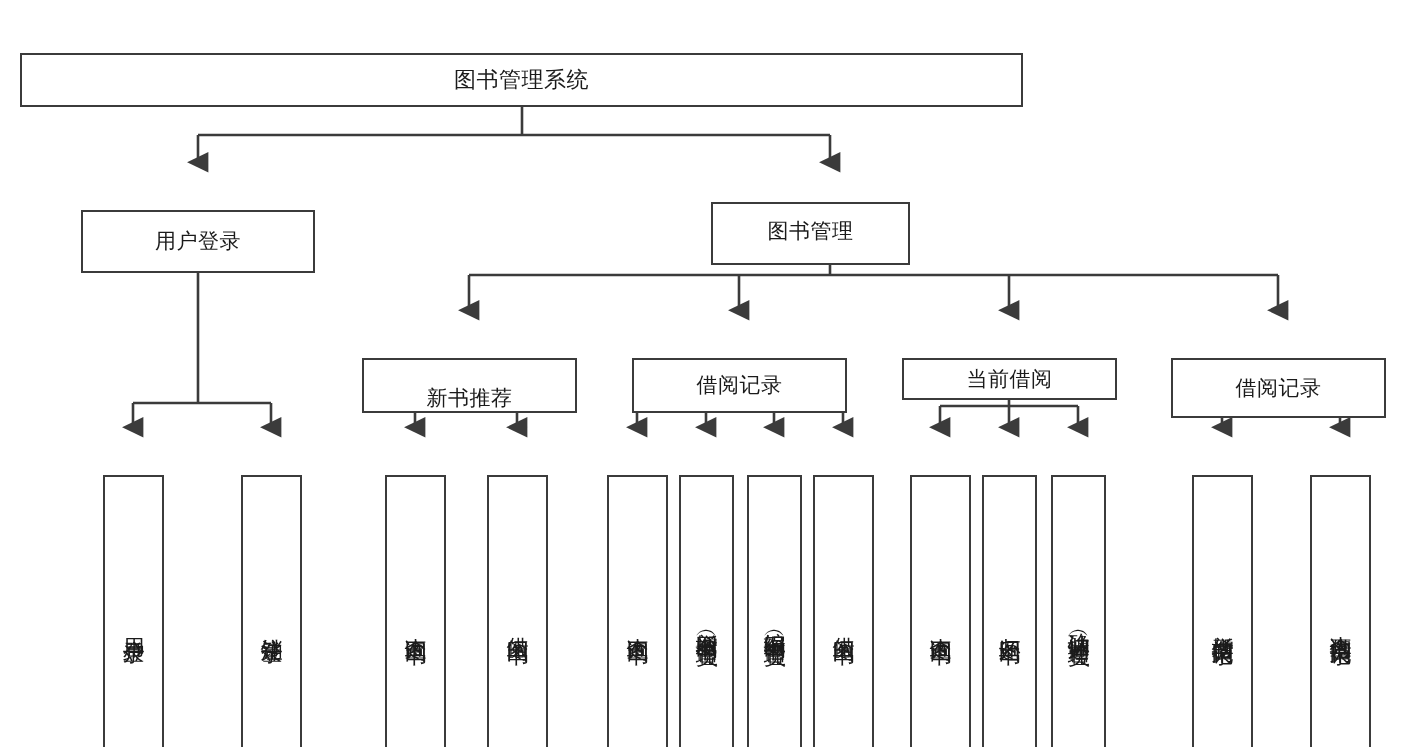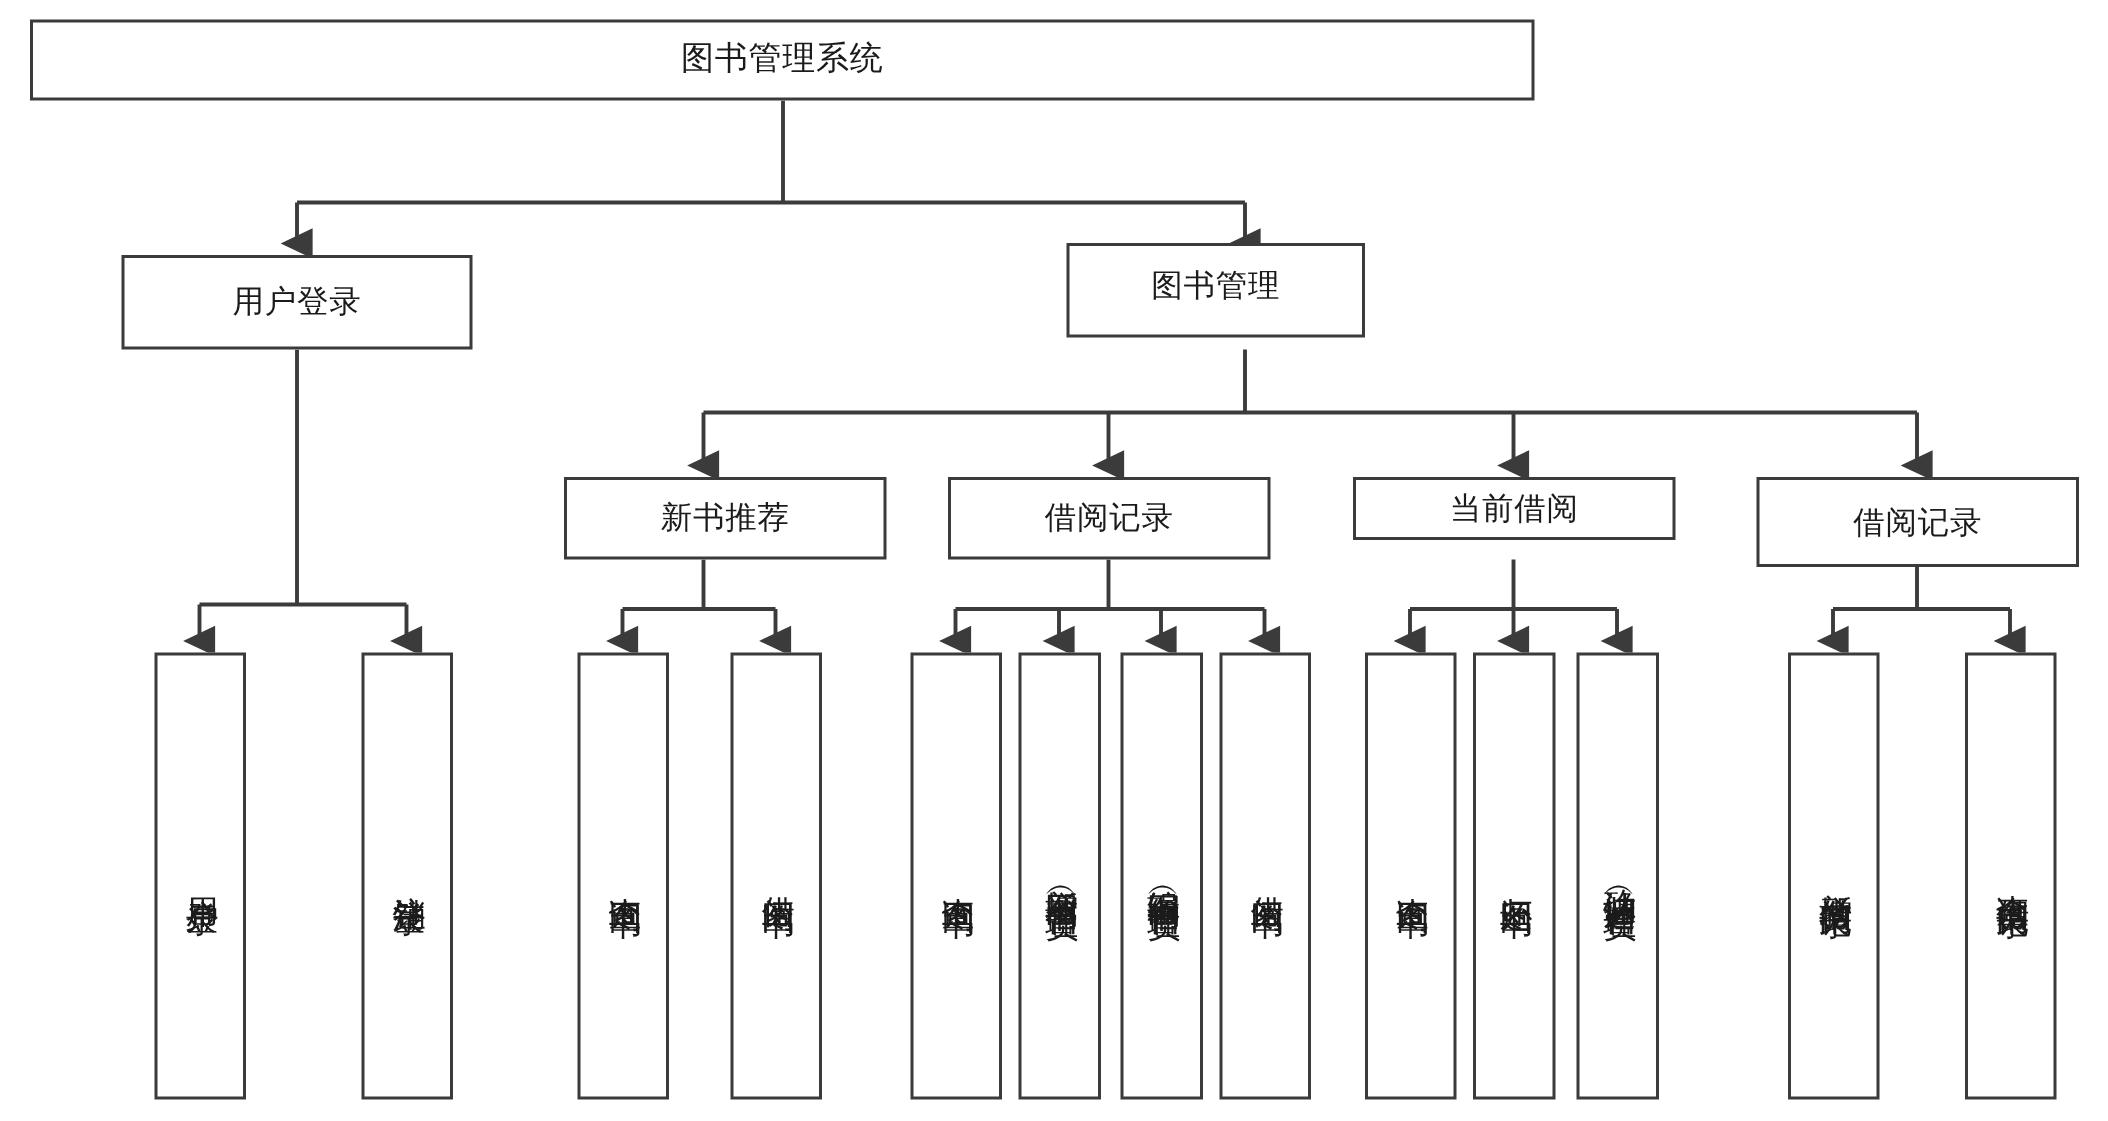--- a/index.html
+++ b/index.html
@@ -30,20 +30,21 @@
   }
   .node {
     position: absolute;
     box-sizing: border-box;
     background: #ffffff;
     border: 2.5px solid #3b3b3b;
     display: flex;
     align-items: center;
     justify-content: center;
     color: #1b1b1b;
+    margin-top: 40px;
   }
   .node-label {
     display: block;
     text-align: center;
     line-height: 1.18;
     letter-spacing: 0.5px;
     white-space: nowrap;
   }
   
   .node.horiz .node-label {
@@ -138,21 +139,21 @@
     <span class="node-label">图书管理系统</span>
   </div>
 
   <div class="node horiz" style="left:81px; top:170px; width:234px; height:63px;">
     <span class="node-label">用户登录</span>
   </div>
   <div class="node horiz" style="left:711px; top:162px; width:199px; height:63px;font-family:Liberation Mono, monospace;">
     <span class="node-label">图书管理</span>
   </div>
 
-  <div class="node horiz" style="left:376px; top:318px; width:215px; height:55px;">
+  <div class="node horiz" style="left:362px; top:318px; width:215px; height:55px;align-items:flex-end;">
     <span class="node-label">新书推荐</span>
   </div>
   <div class="node horiz" style="left:632px; top:318px; width:215px; height:55px;">
     <span class="node-label">借阅记录</span>
   </div>
   <div class="node horiz" style="left:902px; top:318px; width:215px; height:42px;">
     <span class="node-label">当前借阅</span>
   </div>
   <div class="node horiz" style="left:1171px; top:318px; width:215px; height:60px;">
     <span class="node-label">借阅记录</span>

